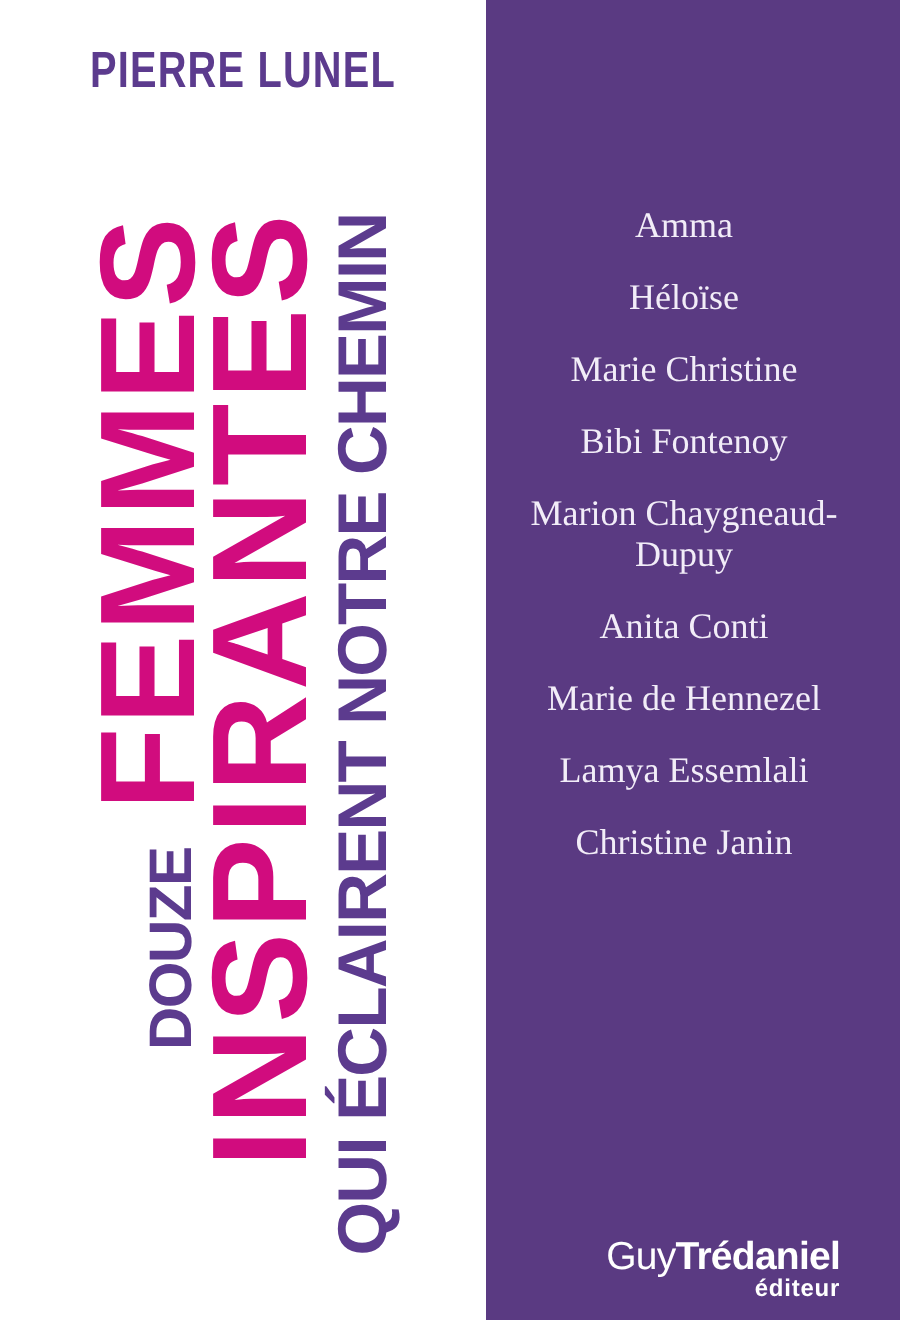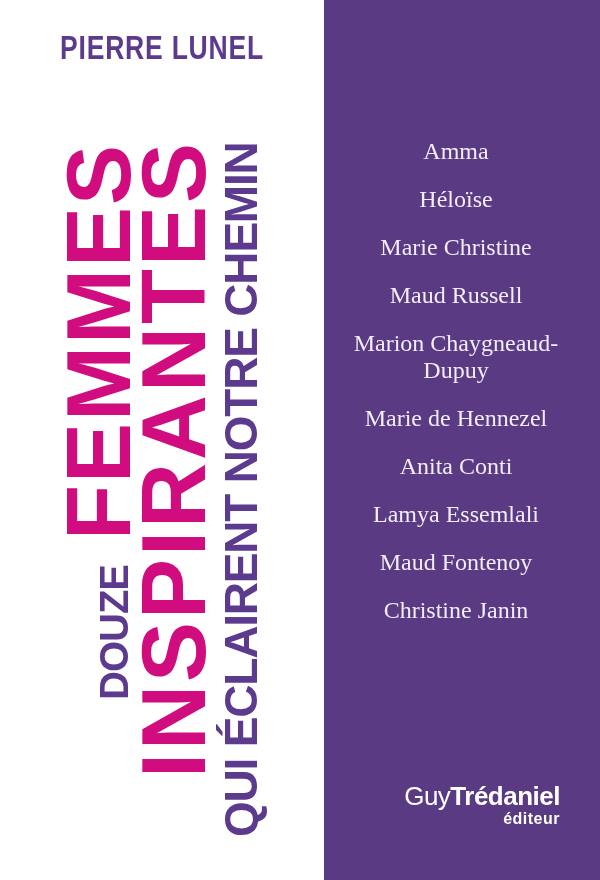--- a/index.html
+++ b/index.html
@@ -26,21 +26,21 @@
   
   .right-panel{position:absolute;left:324px;top:0;width:276px;height:880px;background:#5a3a82;}
   .names{
     position:absolute;left:0;top:138px;width:264px;text-align:center;
     font-family:"Liberation Serif",serif;font-size:24px;line-height:27px;
     color:#f2edf8;
   }
   .name-item{margin:0 0 21px 0;}
   .name-item.two-line{max-width:215px;margin-left:auto;margin-right:auto;}
   
-  .publisher{position:absolute;right:40px;top:782px;text-align:right;color:#ffffff;}
+  .publisher{position:absolute;right:40px;top:823px;text-align:right;color:#ffffff;}
   .pub-line{font-size:26px;line-height:1.1;letter-spacing:-0.5px;white-space:nowrap;}
   .pub-light{font-weight:400;}
   .pub-bold{font-weight:700;}
   .pub-tagline{font-size:16px;line-height:1.05;font-weight:700;letter-spacing:0.5px;}
 </style>
 </head>
 <body>
 
 <div class="cover">
 
@@ -51,26 +51,25 @@
     <span class="vword w-femmes">FEMMES</span>
     <span class="vword w-inspirantes">INSPIRANTES</span>
     <span class="vword w-subtitle">QUI ÉCLAIRENT NOTRE CHEMIN</span>
   </div>
 
   <div class="right-panel">
     <div class="names">
       <div class="name-item">Amma</div>
       <div class="name-item">Héloïse</div>
       <div class="name-item">Marie Christine</div>
-      <div class="name-item">Maud Russell</div>
+      <div class="name-item">Bibi Fontenoy</div>
       <div class="name-item two-line">Marion Chaygneaud-Dupuy</div>
+      <div class="name-item">Anita Conti</div>
       <div class="name-item">Marie de Hennezel</div>
-      <div class="name-item">Anita Conti</div>
       <div class="name-item">Lamya Essemlali</div>
-      <div class="name-item">Maud Fontenoy</div>
       <div class="name-item">Christine Janin</div>
     </div>
 
     <div class="publisher">
       <div class="pub-line">
         <span class="pub-light">Guy</span><span class="pub-bold">Trédaniel</span>
       </div>
       <div class="pub-tagline">éditeur</div>
     </div>
   </div>

